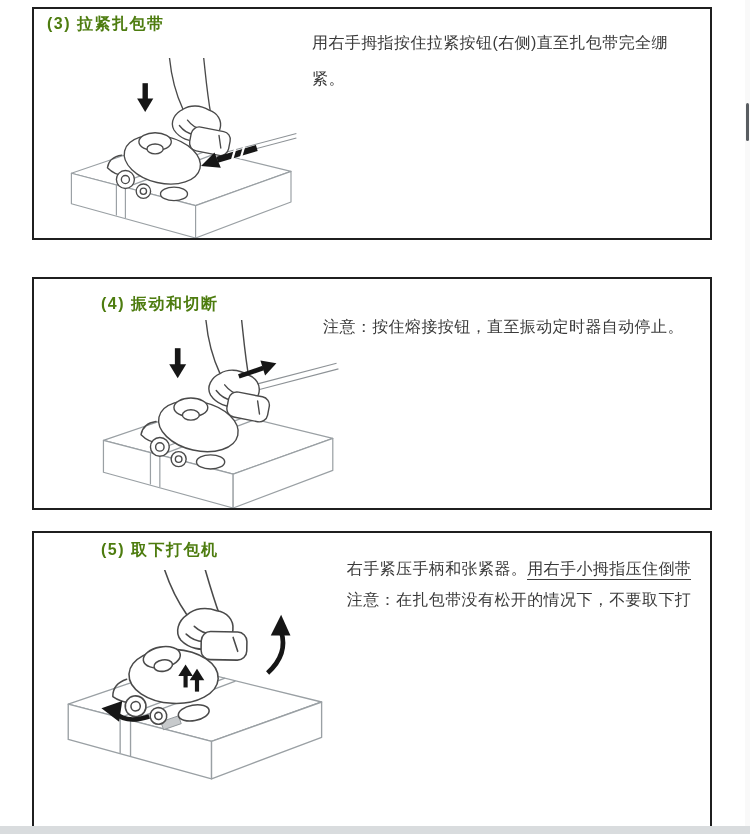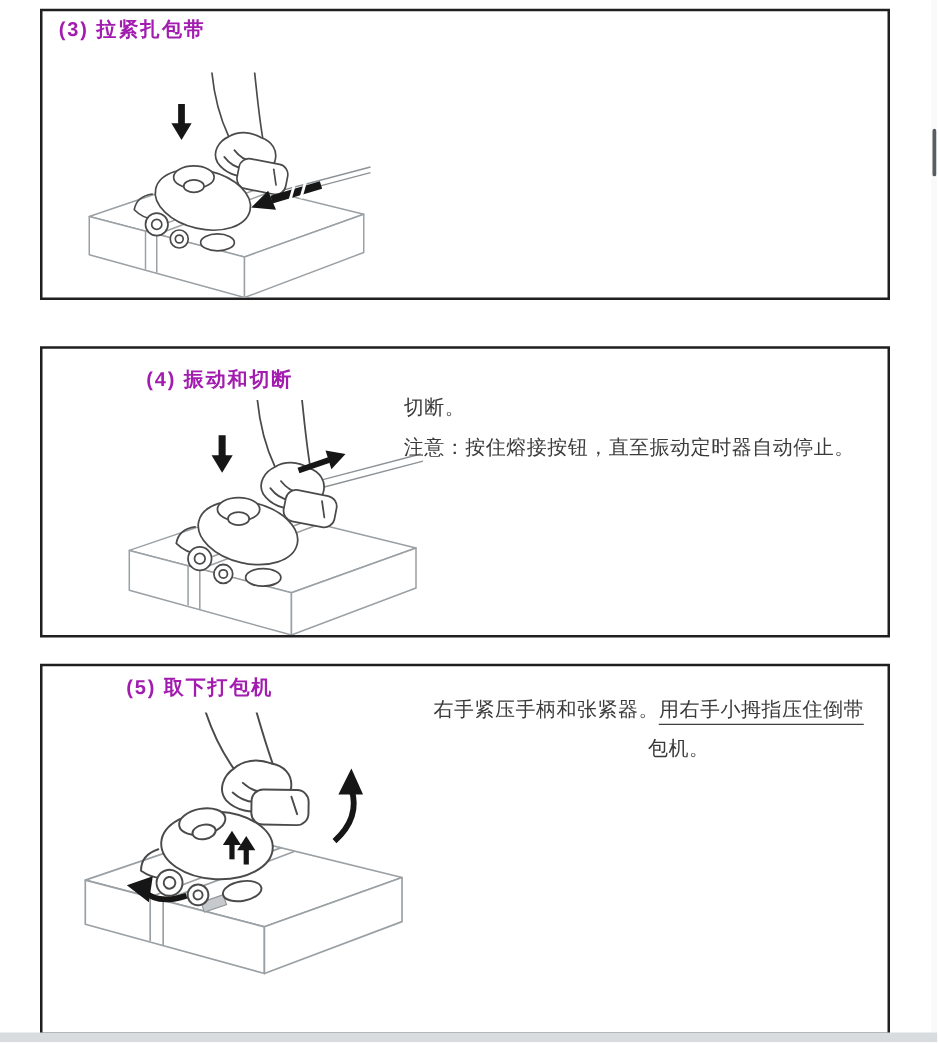--- a/index.html
+++ b/index.html
@@ -11,25 +11,25 @@
   }
   .panel {
     position:absolute; left:32px; width:680px;
     border:2px solid #1f1f1f; background:#ffffff;
   }
   .panel-1 { top:7px;   height:233px; }
   .panel-2 { top:277px; height:233px; }
   .panel-3 { top:531px; height:297px;padding-left:40px; }
 
   .title {
-    position:absolute; font-size:16px; font-weight:bold; color:#a21caf;
+    position:absolute; font-size:16px; font-weight:bold; color:#4d7c0f;
     letter-spacing:1.5px; white-space:nowrap;
   }
   .t1 { left:13px; top:5px; }
-  .t2 { left:67px; top:15px;margin-left:16px; }
+  .t2 { left:67px; top:15px; }
   .t3 { left:67px; top:7px; }
 
   .body { position:absolute; font-size:16px; letter-spacing:0.4px; color:#3a3a3a; }
   .body-1 { left:278px; top:16px; line-height:36px; width:392px; }
   .body-2 { left:289px; top:32px; line-height:32px; width:382px; }
   .body-3 { left:299px; top:20px; line-height:31px; width:372px;text-align:center; }
   .line { white-space:nowrap; }
   .u { border-bottom:1px solid #3f3f3f; padding-bottom:2px; }
   .indent { margin-left:48px; }
 
@@ -111,20 +111,24 @@
         <polygon points="79,45 97,45 88,60"></polygon>
       </g>
       <g>
         <line x1="212" y1="100" x2="168" y2="113" stroke="#161616" stroke-width="7"></line>
         <polygon points="165,105 150,120 172,122" fill="#161616"></polygon>
         <line x1="198" y1="98" x2="194" y2="112" stroke="#ffffff" stroke-width="2.5"></line>
         <line x1="188" y1="101" x2="184" y2="115" stroke="#ffffff" stroke-width="2.5"></line>
       </g>
     </svg>
 
+    <div class="body body-1">
+      <div class="line"><span>用右手拇指按住拉紧按钮(右侧)直至扎包带完全绷</span></div>
+      <div class="line"><span>紧。</span></div>
+    </div>
   </section>
 
   <section class="panel panel-2">
     <h3 class="title t2">(4) 振动和切断</h3>
 
     <svg class="illus illus-2" width="250" height="188" viewBox="0 0 260 200">
       <g stroke="#8d9296" fill="none" stroke-width="1.2">
         <line x1="170" y1="68" x2="254" y2="46"></line>
         <line x1="172" y1="74" x2="256" y2="52"></line>
         <line x1="170" y1="68" x2="172" y2="74"></line>
@@ -139,21 +143,20 @@
         <rect x="82" y="30" width="6" height="19"></rect>
         <polygon points="76,47 94,47 85,62"></polygon>
       </g>
       <g>
         <line x1="150" y1="60" x2="176" y2="51" stroke="#161616" stroke-width="5"></line>
         <polygon points="173,43 190,46 178,59" fill="#161616"></polygon>
       </g>
     </svg>
 
     <div class="body body-2">
-      <div class="line"><span>切断。</span></div>
       <div class="line"><span>注意：按住熔接按钮，直至振动定时器自动停止。</span></div>
     </div>
   </section>
 
   <section class="panel panel-3">
     <h3 class="title t3">(5) 取下打包机</h3>
 
     <svg class="illus illus-3" width="270" height="210" viewBox="0 0 260 200">
       <g>
           <use href="#pkg"></use>
@@ -175,21 +178,21 @@
         <polygon points="123,105 137,105 130,94"></polygon>
       </g>
       <g>
         <path d="M84,140 Q62,147 52,137" fill="none" stroke="#161616" stroke-width="4.5"></path>
         <polygon points="58,125 38,132 55,145" fill="#161616"></polygon>
       </g>
     </svg>
 
     <div class="body body-3">
       <div class="line"><span>右手紧压手柄和张紧器。</span><span class="u">用右手小拇指压住倒带</span></div>
-      <div class="line"><span class="indent">包机。</span></div>
+      <div class="line"><span>注意：在扎包带没有松开的情况下，不要取下打</span></div>
     </div>
   </section>
 
   <div class="sb-track">
     <div class="sb-thumb"></div>
   </div>
 
   <div class="footer-bar"></div>
 
 </div>

